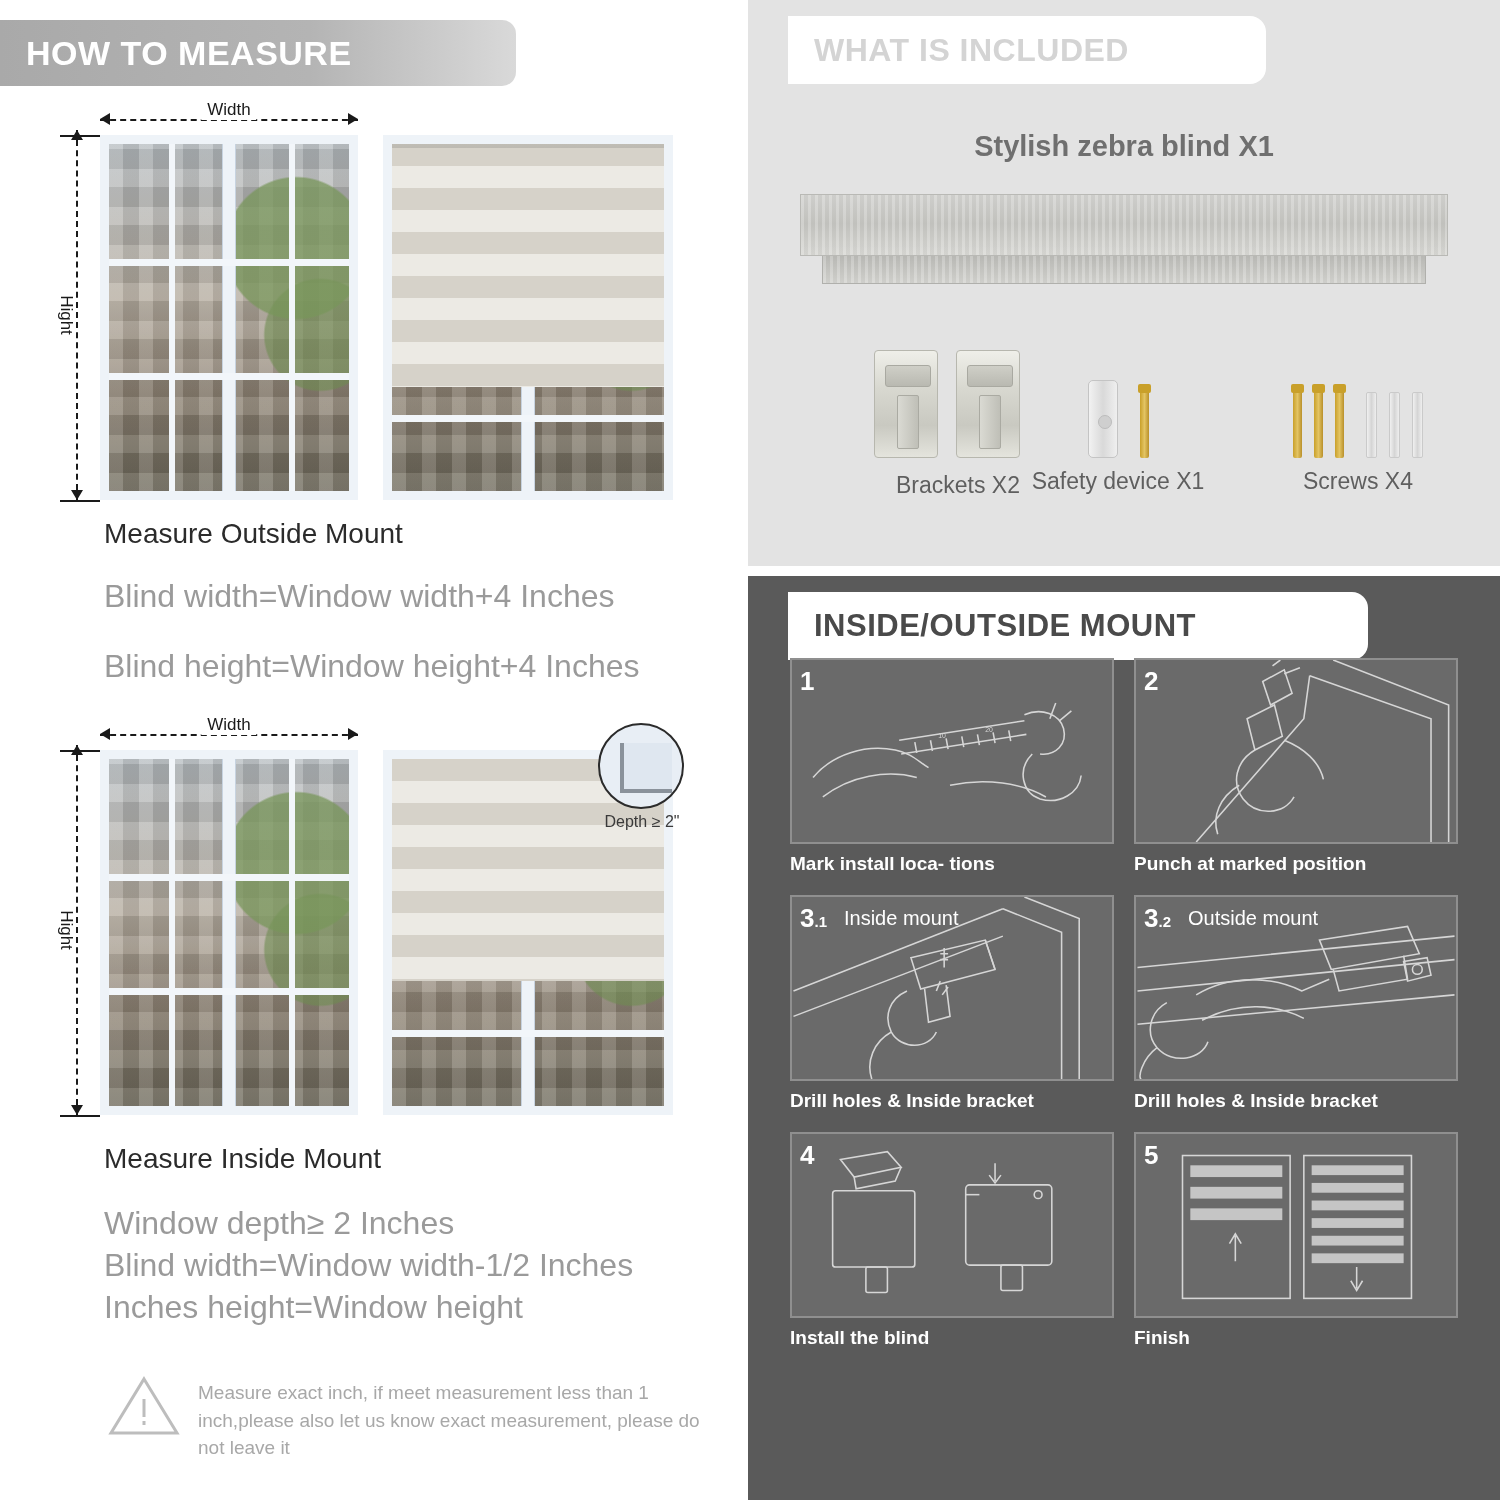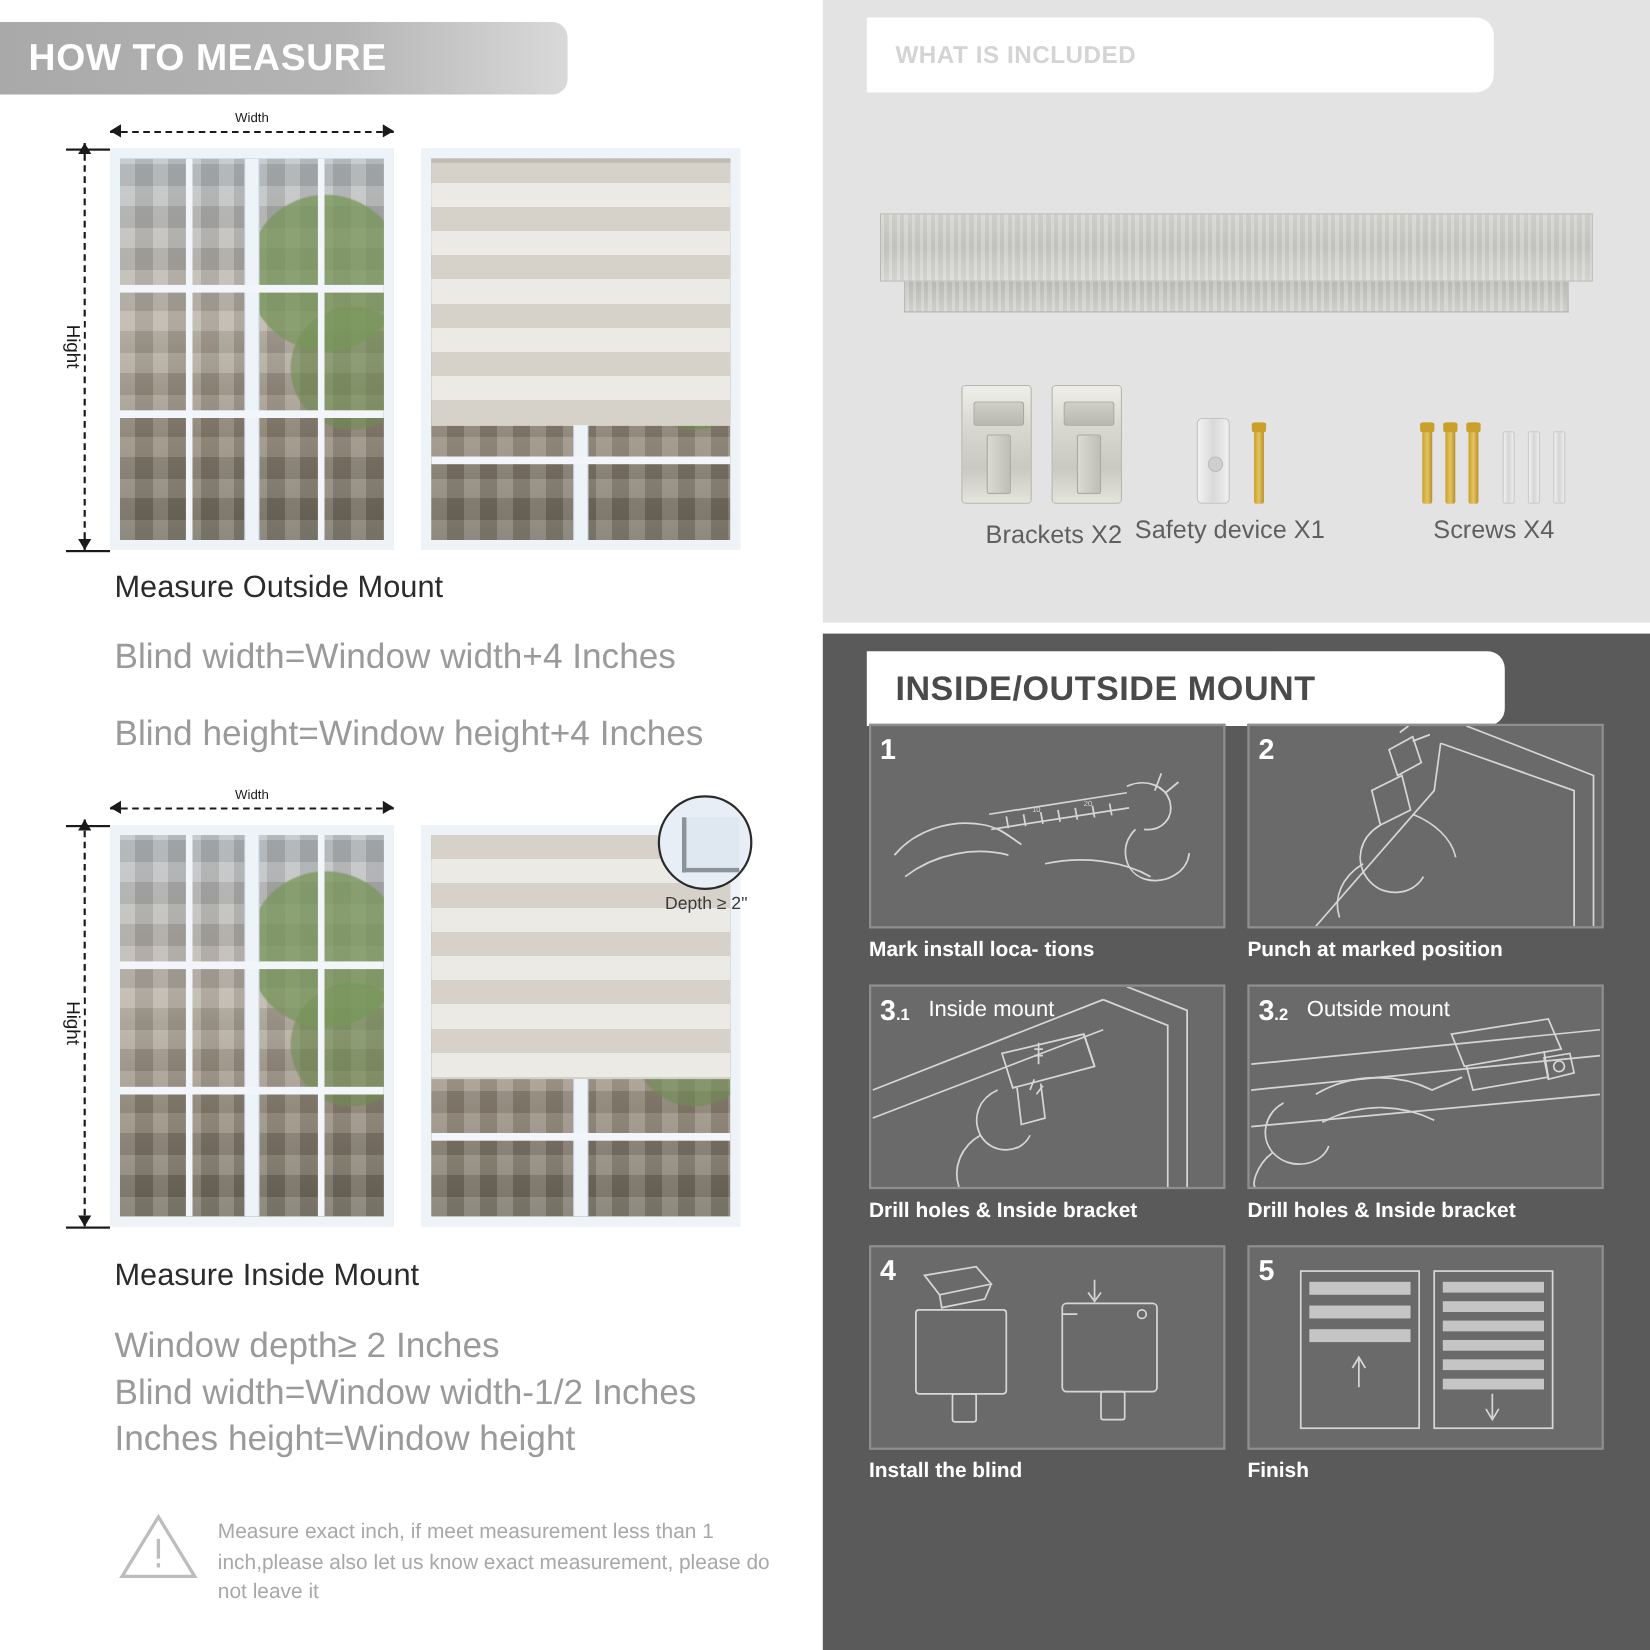--- a/index.html
+++ b/index.html
@@ -38,22 +38,22 @@
     left: 0; top: 20px; height: 66px;
     background: linear-gradient(90deg,#a9a9a9 0%, #b4b4b4 60%, #d9d9d9 100%);
     color: #ffffff;
     font-size: 34px;
     width: 516px;
   }
   .banner-included {
     left: 40px; top: 16px; height: 68px;
     background: #ffffff;
     color: #d4d4d4;
-    font-size: 22px;
-    width: 570px;
+    font-size: 32px;
+    width: 478px;
     border-radius: 0 16px 16px 0;
   }
   .banner-mount {
     left: 40px; top: 16px; height: 68px;
     background: #ffffff;
     color: #4a4a4a;
     font-size: 31px;
     width: 580px;
     border-radius: 0 16px 16px 0;
   }
@@ -66,21 +66,21 @@
   
   .dim-width-wrap {
     position: absolute; left: 100px; top: 0px; width: 258px; height: 30px;
   }
   .dim-line-h {
     position: absolute; left: 0; top: 19px; width: 100%;
     border-top: 2px dashed #1a1a1a;
   }
   .dim-label-w {
     position: absolute; left: 50%; top: 0; transform: translateX(-50%);
-    background: #ffffff; padding: 0 6px; font-size: 12px; color: #1a1a1a;
+    background: #ffffff; padding: 0 6px; font-size: 17px; color: #1a1a1a;
   }
   .arrow-l, .arrow-r {
     position: absolute; top: 13px; width: 0; height: 0;
     border-top: 6px solid transparent; border-bottom: 6px solid transparent;
   }
   .arrow-l { left: 0; border-right: 10px solid #1a1a1a; }
   .arrow-r { right: 0; border-left: 10px solid #1a1a1a; }
 
   .dim-height-wrap {
     position: absolute; left: 60px; top: 30px; width: 34px; height: 370px;
@@ -402,20 +402,21 @@
     </div>
   </div>
 
   <div class="right-col">
 
     <div class="included-panel">
       <div class="banner banner-included">
         <span>WHAT IS INCLUDED</span>
       </div>
 
+      <div class="inc-title">Stylish zebra blind X1</div>
 
       <div class="blind-box">
         <div class="top-face">
             <div class="streaks"></div>
           </div>
         <div class="bot-face">
             <div class="streaks"></div>
           </div>
       </div>
 

